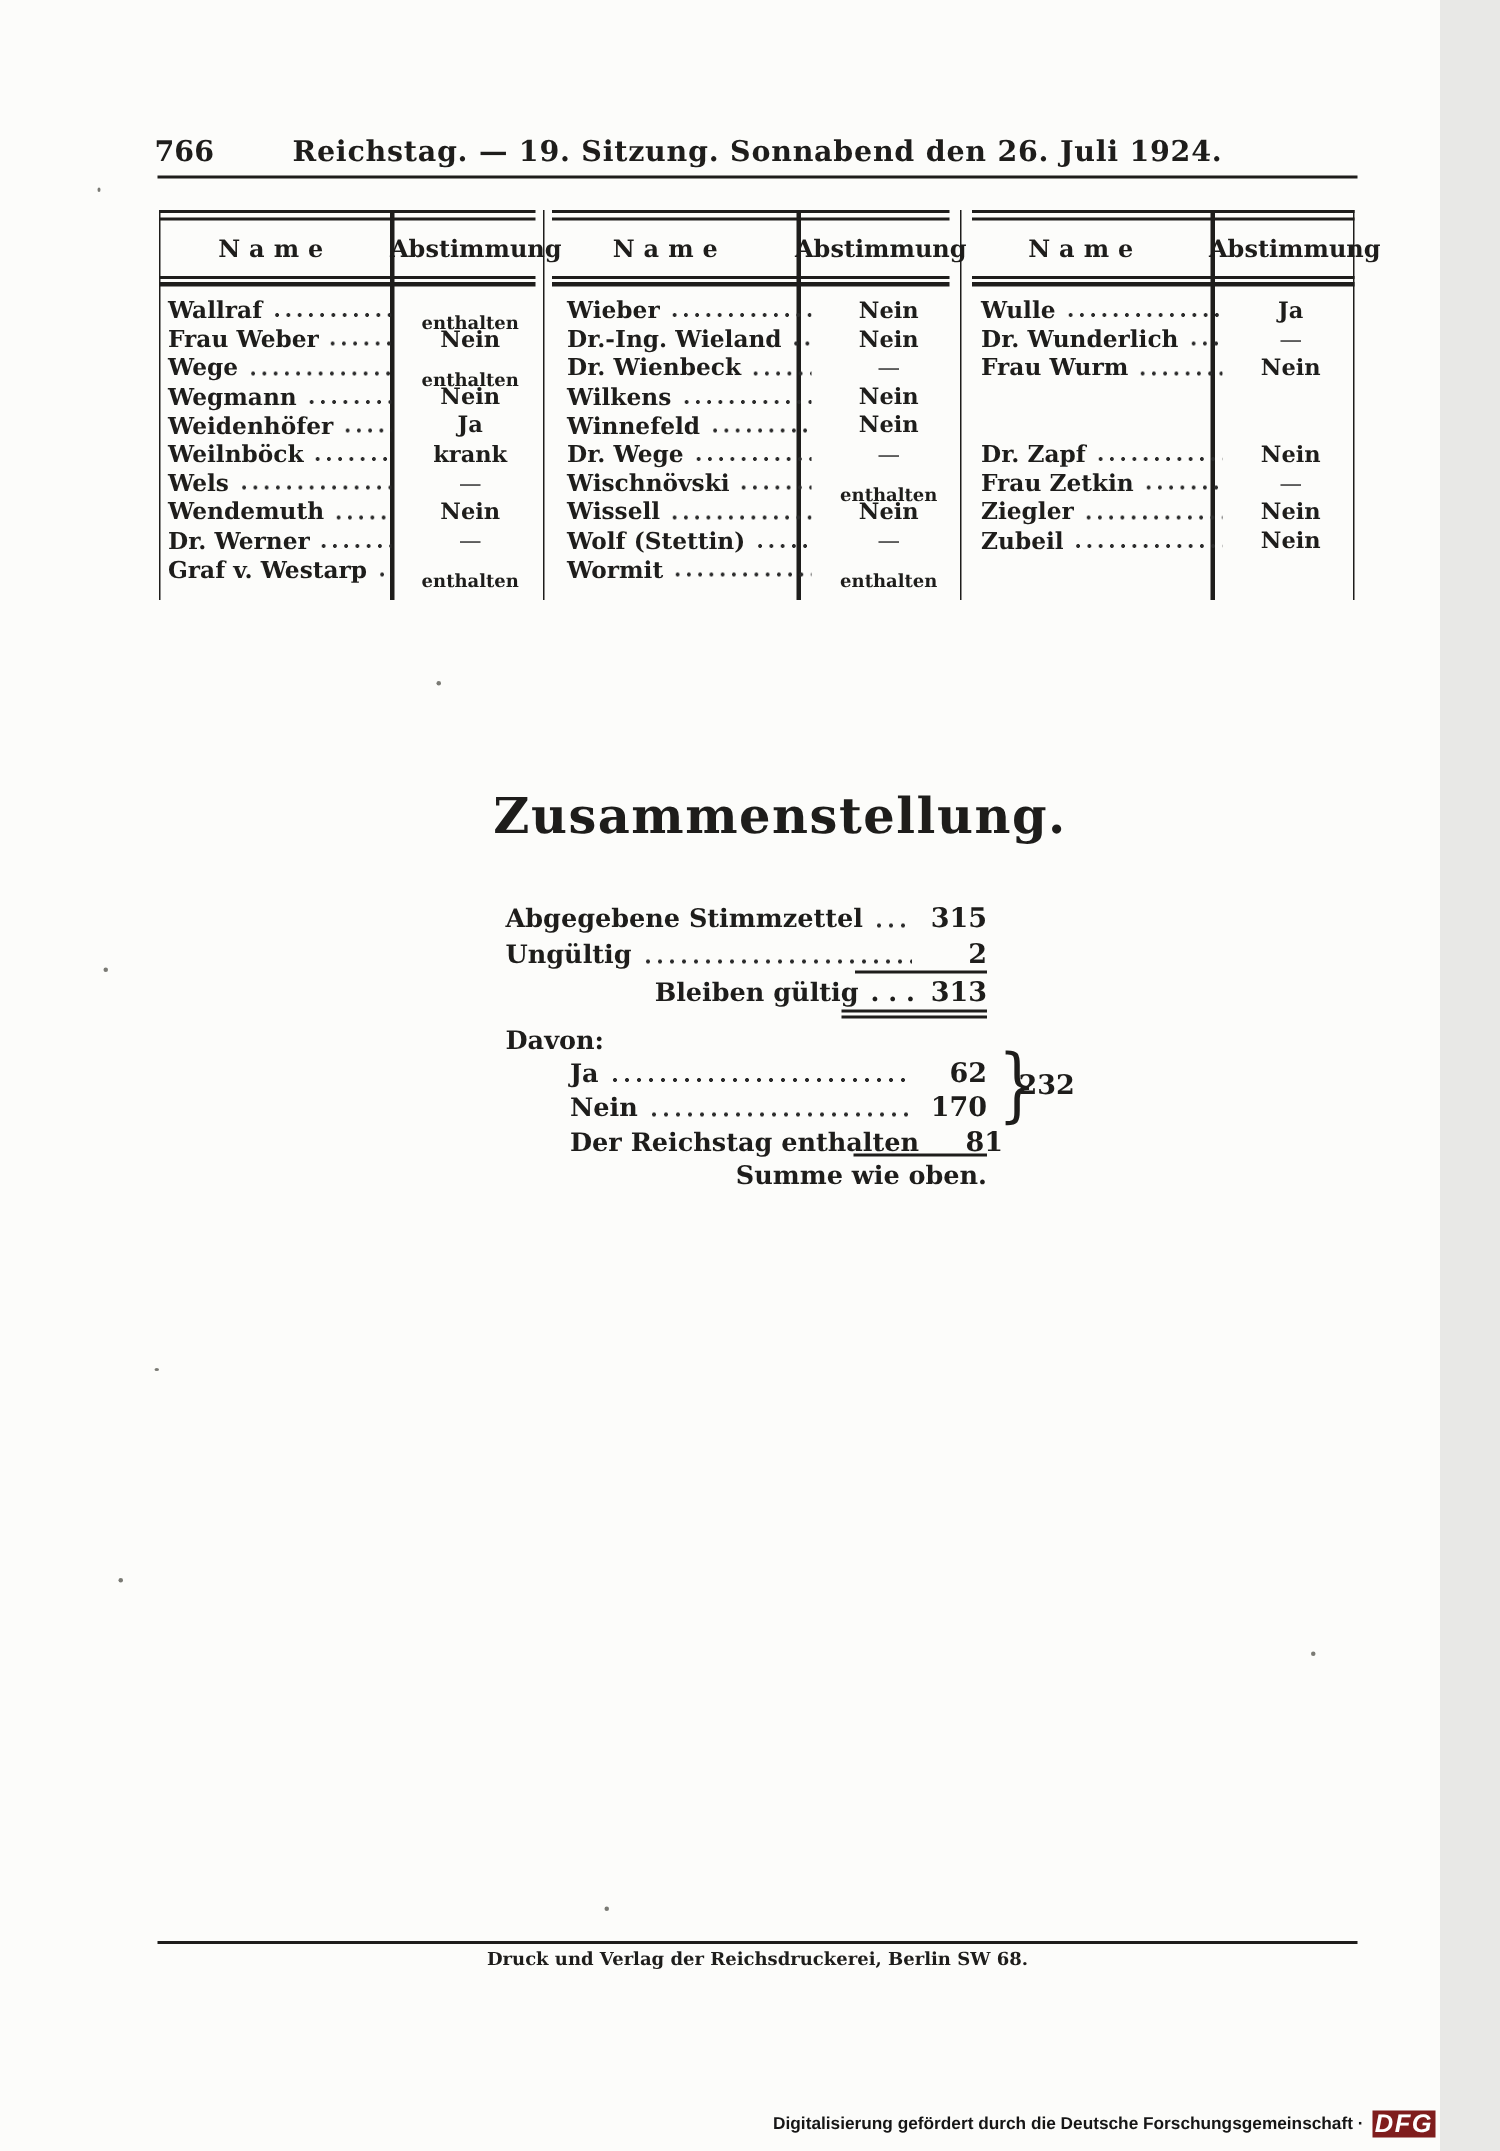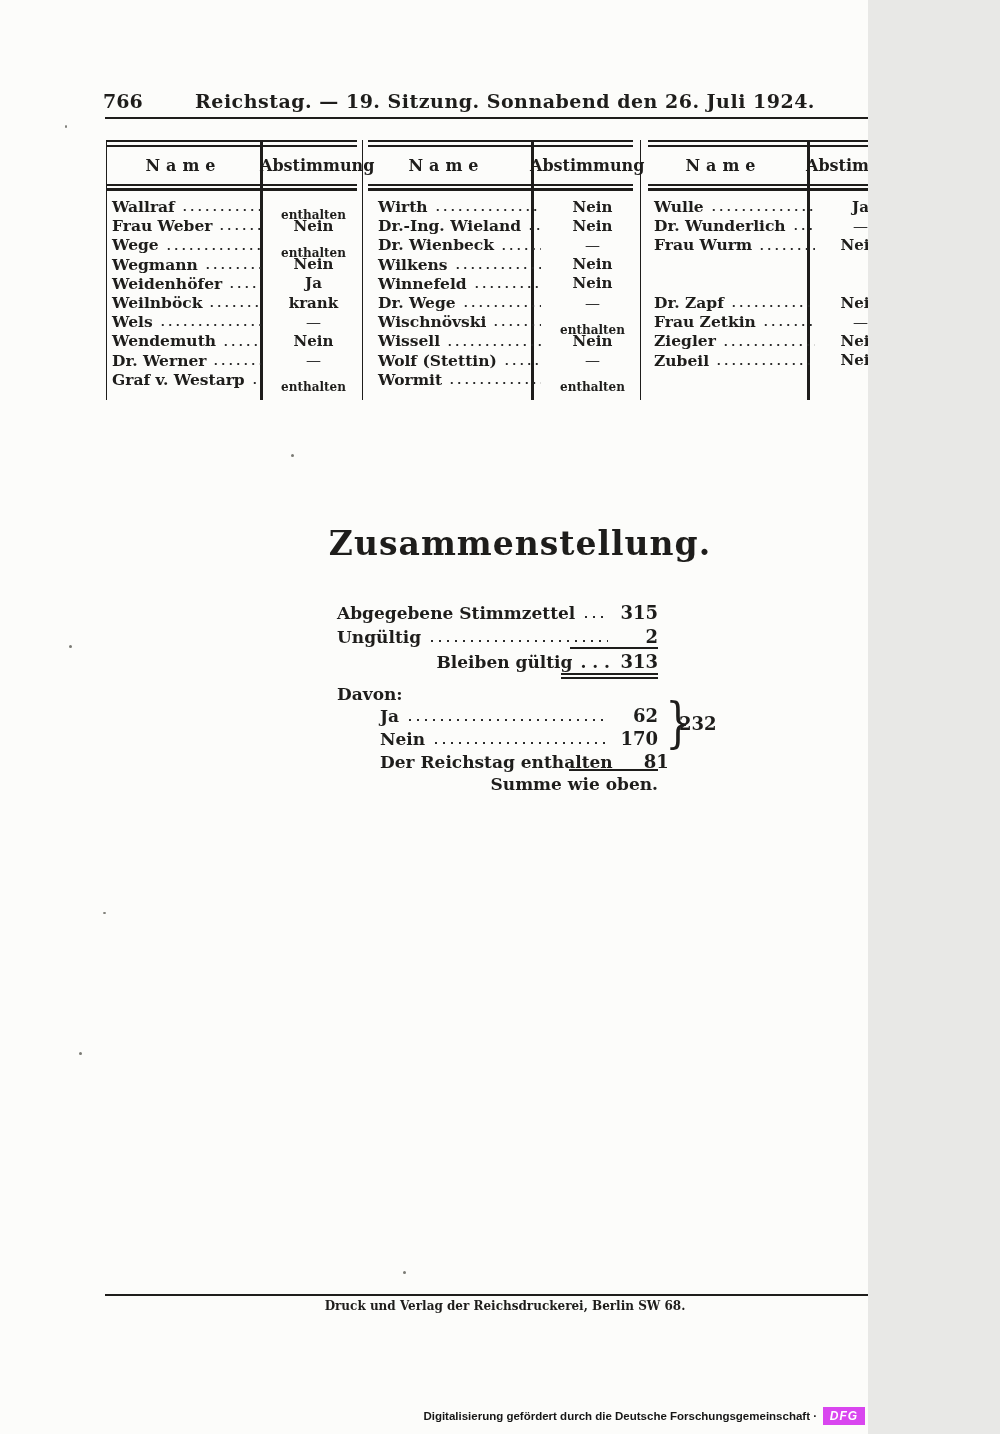--- a/index.html
+++ b/index.html
@@ -1,16 +1,16 @@
 <!DOCTYPE html>
 <html><head>
 <meta charset="utf-8">
 <style>
   html,body{margin:0;padding:0;background:#e8e8e6;}
-  #page{position:relative;width:868px;height:1434px;background:#fcfcfa;overflow:hidden;
+  #page{position:relative;width:960px;height:1434px;background:#fcfcfa;overflow:hidden;
         font-family:"DejaVu Serif","Liberation Serif",serif;color:#1e1d1b;}
   .abs{position:absolute;}
   
   #pageno{left:103px;top:90px;font-size:19px;font-weight:700;}
   #htitle{left:105px;top:90px;width:800px;text-align:center;font-size:19px;font-weight:700;letter-spacing:.5px;}
   #hrule{left:105px;top:117px;width:800px;height:2px;background:#1e1d1b;}
   
   .vline{top:140px;height:260px;background:#1e1d1b;}
   .hseg{height:2px;background:#1e1d1b;}
   
@@ -49,22 +49,22 @@
   .sdbl{position:absolute;height:2px;border-top:2px solid #1e1d1b;border-bottom:2px solid #1e1d1b;background:none;}
   #brace{position:absolute;font-size:54px;font-weight:400;line-height:50px;transform:scaleX(.75);}
   #brtotal{position:absolute;font-size:18px;font-weight:700;}
   
   #frule{left:105px;top:1294px;width:800px;height:2px;background:#1e1d1b;}
   #ftext{left:105px;top:1299px;width:800px;text-align:center;font-size:12px;font-weight:700;}
   
   #digi{right:3px;top:1407px;display:flex;align-items:center;gap:6px;
         font-family:"Liberation Sans","DejaVu Sans",sans-serif;}
   #digi .note{font-size:11.5px;font-weight:700;color:#161616;}
-  #dfgbox{width:42px;height:18px;background:#d946ef;color:#fff;display:flex;align-items:center;justify-content:center;
-          font-size:12px;font-weight:700;letter-spacing:1px;font-style:italic;}
+  #dfgbox{width:42px;height:18px;background:#7f1d1d;color:#fff;display:flex;align-items:center;justify-content:center;
+          font-size:17px;font-weight:700;letter-spacing:1px;font-style:italic;}
   .speck{position:absolute;background:#7a7a74;border-radius:50%;}
 </style>
 </head>
 <body>
 
 <div id="page">
 
   <div id="pageno" class="abs">766</div>
   <div id="htitle" class="abs">Reichstag. — 19. Sitzung.  Sonnabend den 26. Juli 1924.</div>
   <div id="hrule" class="abs"></div>
@@ -171,21 +171,21 @@
   </div>
 
   <div id="t2" class="vtable abs">
     <div class="thead">
       <div class="th name" style="width:167px;">Name</div>
       <div class="th" style="width:100px;">Abstimmung</div>
     </div>
     <div class="tbody">
       <div class="trow">
           <div class="tname">
-            <span class="nm">Wirth</span>
+            <span class="nm">Wieber</span>
             <span class="leader"></span>
           </div>
           <div class="tvote">Nein</div>
         </div>
       <div class="trow">
           <div class="tname">
             <span class="nm">Dr.-Ing. Wieland</span>
             <span class="leader"></span>
           </div>
           <div class="tvote">Nein</div>

